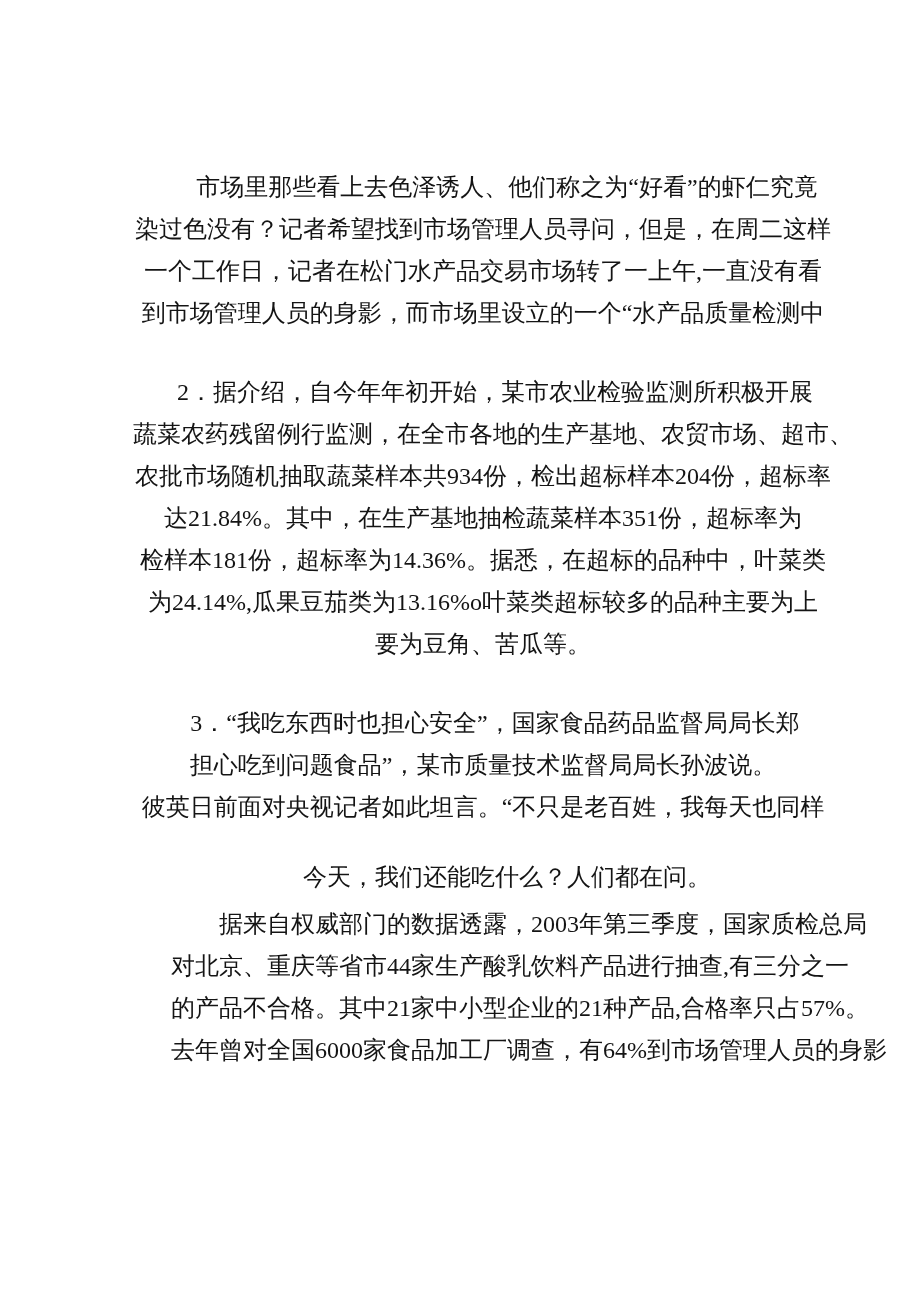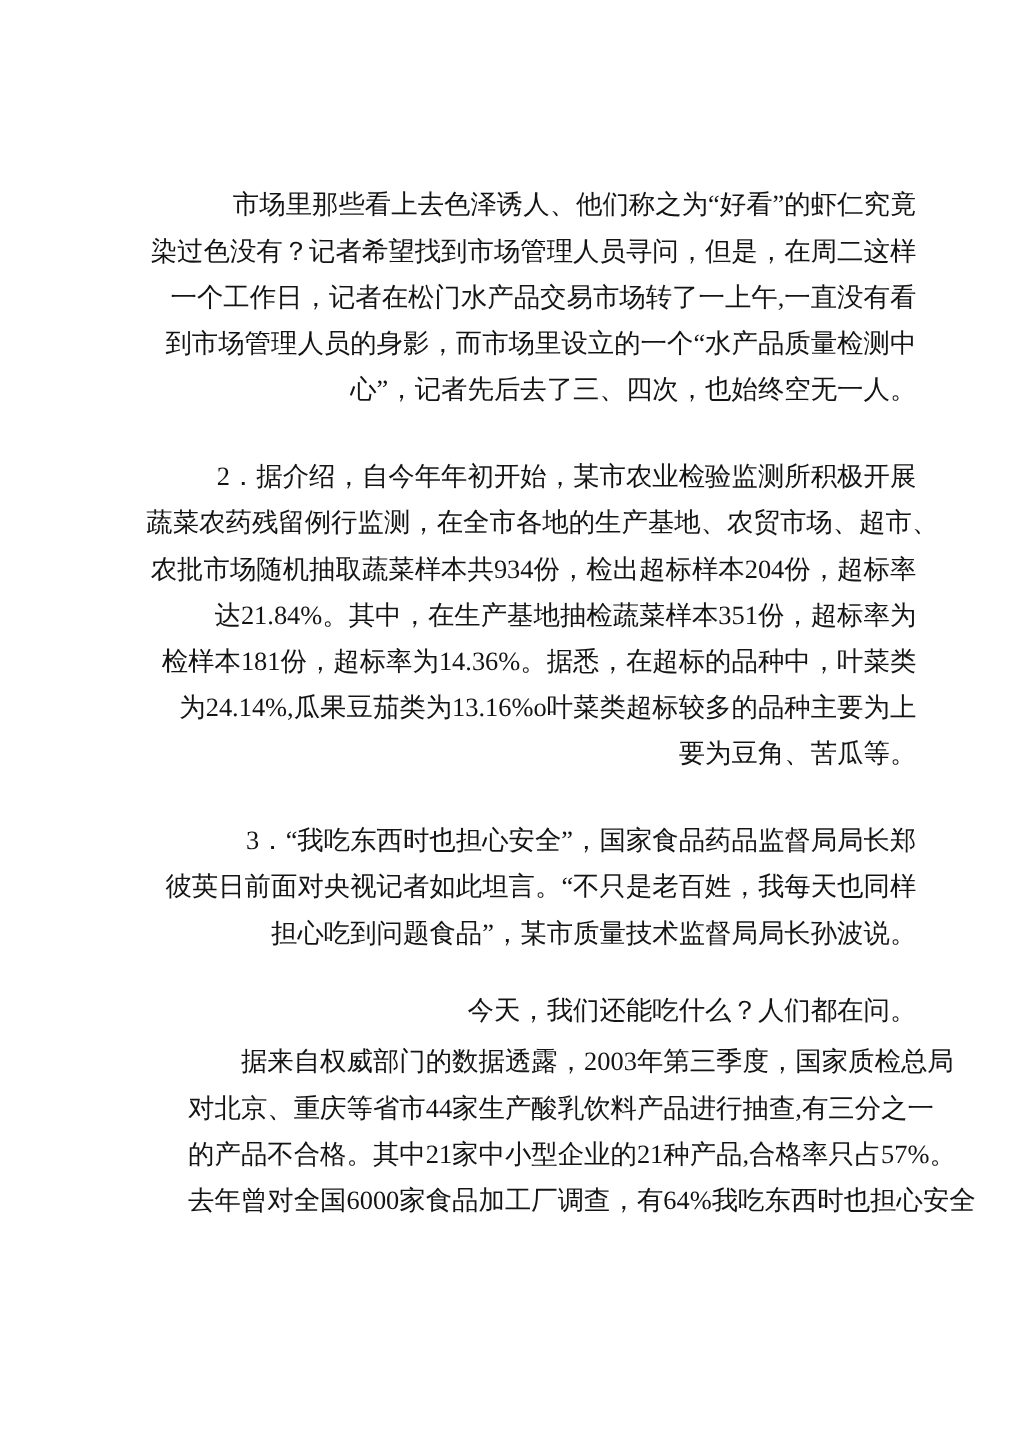--- a/index.html
+++ b/index.html
@@ -30,55 +30,54 @@
   .para:nth-child(2) { margin-top: 6px; }
   .para:nth-child(3) { margin-top: 7px; }
   .para:nth-child(4) { margin-top: 28px; }
   .para:nth-child(5) { margin-top: 5px; margin-left: 38px; }
 
   .line {
     font-size: 24px;
     line-height: 42px;
     letter-spacing: 0px;
     white-space: nowrap;
-    text-align: right;
+    text-align: center;
   }
   
   .para.indent-2 .line:first-child { text-indent: 48px; }
   .para.indent-1 .line:first-child { text-indent: 24px; margin-top: 37px; }
 </style>
 </head>
 <body>
 
 <div class="page" style="background: rgb(255, 255, 255);">
   <div class="doc" id="doc" style="color: rgb(20, 20, 20);">
       <div class="para indent-2">
         <div class="line">市场里那些看上去色泽诱人、他们称之为“好看”的虾仁究竟</div>
         <div class="line">染过色没有？记者希望找到市场管理人员寻问，但是，在周二这样</div>
         <div class="line">一个工作日，记者在松门水产品交易市场转了一上午,一直没有看</div>
         <div class="line">到市场管理人员的身影，而市场里设立的一个“水产品质量检测中</div>
-        <div class="line">心”，记者先后去了三、四次，也始终空无一人。</div>
       </div>
       <div class="para indent-1">
         <div class="line">2．据介绍，自今年年初开始，某市农业检验监测所积极开展</div>
         <div class="line">蔬菜农药残留例行监测，在全市各地的生产基地、农贸市场、超市、</div>
         <div class="line">农批市场随机抽取蔬菜样本共934份，检出超标样本204份，超标率</div>
         <div class="line">达21.84%。其中，在生产基地抽检蔬菜样本351份，超标率为</div>
         <div class="line">检样本181份，超标率为14.36%。据悉，在超标的品种中，叶菜类</div>
         <div class="line">为24.14%,瓜果豆茄类为13.16%o叶菜类超标较多的品种主要为上</div>
         <div class="line">要为豆角、苦瓜等。</div>
       </div>
       <div class="para indent-1">
         <div class="line">3．“我吃东西时也担心安全”，国家食品药品监督局局长郑</div>
+        <div class="line">担心吃到问题食品”，某市质量技术监督局局长孙波说。</div>
         <div class="line">彼英日前面对央视记者如此坦言。“不只是老百姓，我每天也同样</div>
-        <div class="line">担心吃到问题食品”，某市质量技术监督局局长孙波说。</div>
       </div>
       <div class="para indent-2">
         <div class="line">今天，我们还能吃什么？人们都在问。</div>
       </div>
       <div class="para indent-2">
         <div class="line">据来自权威部门的数据透露，2003年第三季度，国家质检总局</div>
         <div class="line">对北京、重庆等省市44家生产酸乳饮料产品进行抽查,有三分之一</div>
         <div class="line">的产品不合格。其中21家中小型企业的21种产品,合格率只占57%。</div>
-        <div class="line">去年曾对全国6000家食品加工厂调查，有64%我吃东西时也担心安全</div>
+        <div class="line">去年曾对全国6000家食品加工厂调查，有64%到市场管理人员的身影</div>
       </div>
     </div>
 </div>
 
 </body></html>

